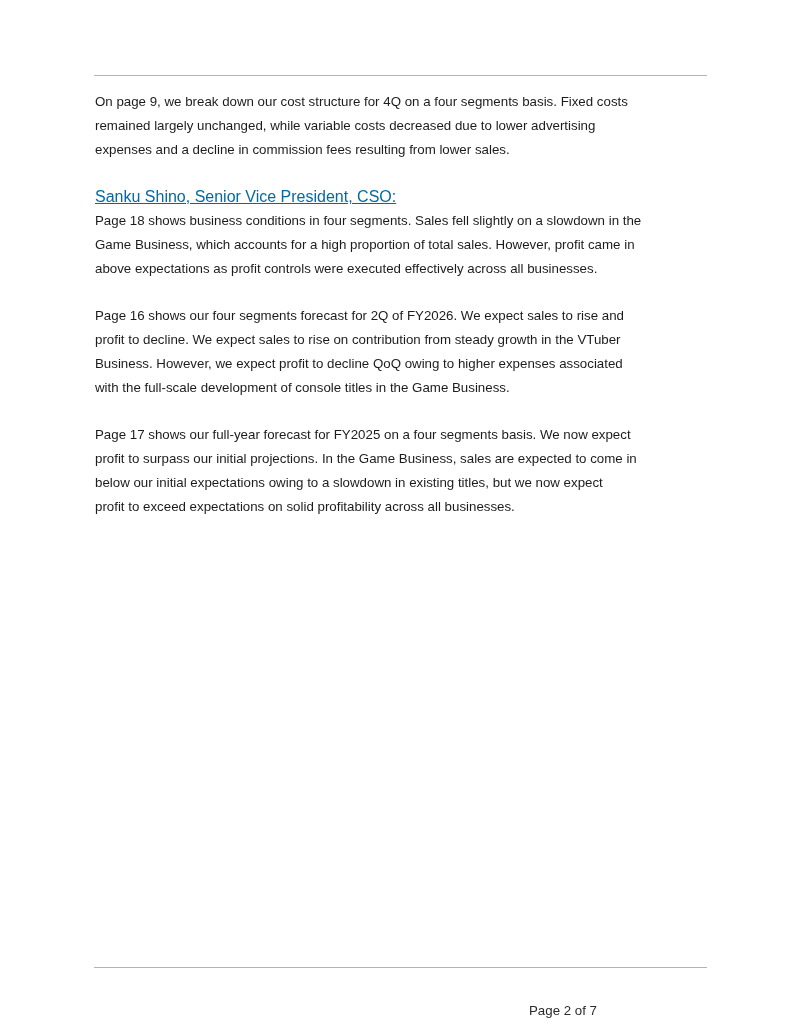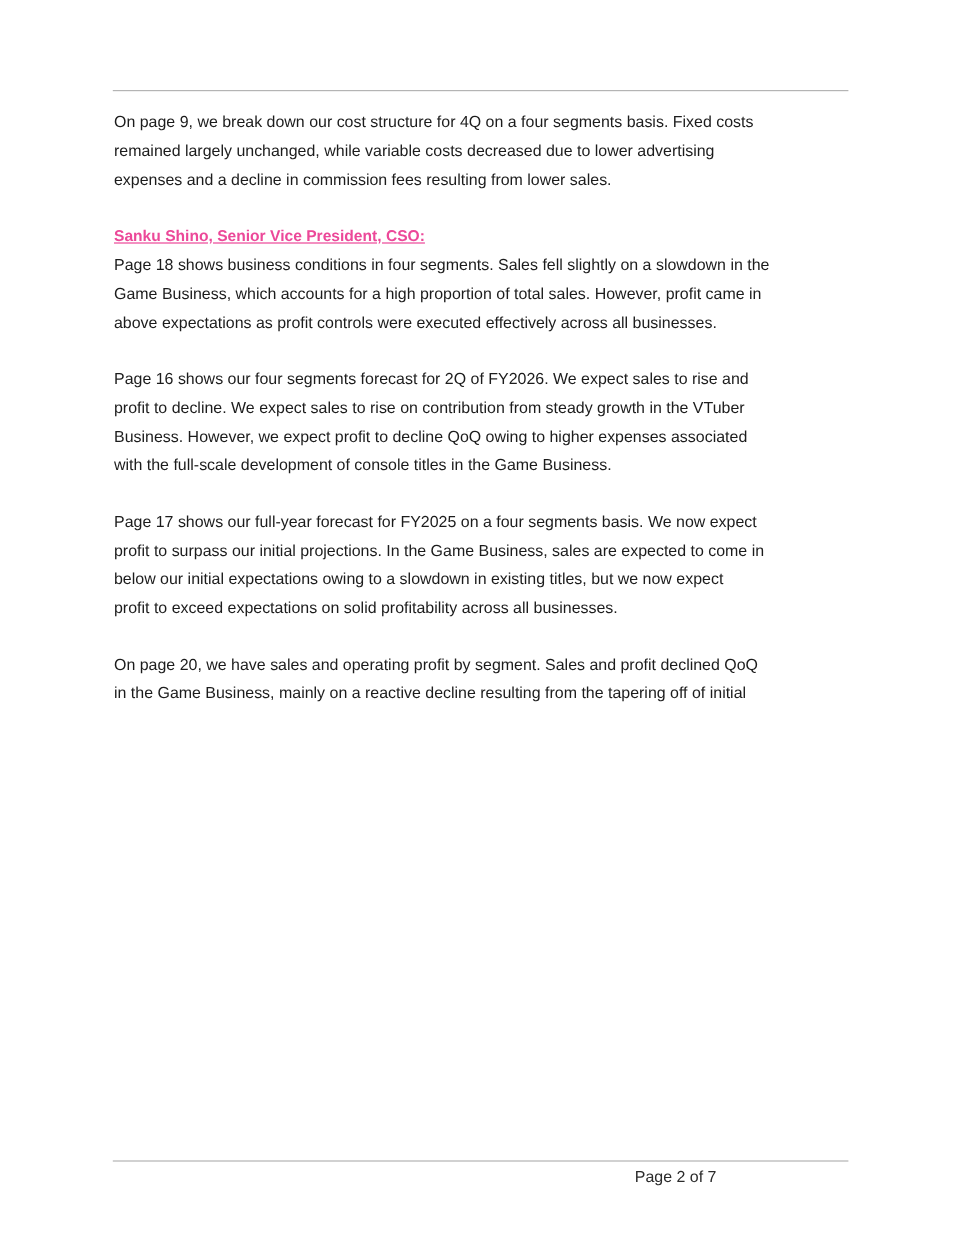--- a/index.html
+++ b/index.html
@@ -36,36 +36,36 @@
     color: #1c1c1c;
     font-size: 13.3px;
     line-height: 23.8px;
   }
   .content p {
     margin: 0 0 23.8px 0;
     white-space: pre;
   }
   .content h3.speaker-heading {
     margin: 0;
-    font-size: 13px;
+    font-size: 16px;
     line-height: 23.8px;
-    font-weight: bold;
-    color: #ec4899;
+    font-weight: normal;
+    color: #0369a1;
     text-decoration: underline;
     white-space: pre;
   }
   .content p.after-heading {
     margin-top: 0;
   }
   .content p.last-paragraph {
     margin-bottom: 0;
   }
   .footer {
     position: absolute;
-    top: 972px;
+    top: 1002px;
     right: 115px;
     font-size: 13.3px;
     line-height: 18px;
     color: #2b2b2b;
     text-align: right;
   }
 </style>
 </head>
 <body>
 
@@ -91,21 +91,19 @@
 profit to decline. We expect sales to rise on contribution from steady growth in the VTuber
 Business. However, we expect profit to decline QoQ owing to higher expenses associated
 with the full-scale development of console titles in the Game Business.</p>
 
     <p>Page 17 shows our full-year forecast for FY2025 on a four segments basis. We now expect
 profit to surpass our initial projections. In the Game Business, sales are expected to come in
 below our initial expectations owing to a slowdown in existing titles, but we now expect
 profit to exceed expectations on solid profitability across all businesses.</p>
 
 
-    <p class="last-paragraph">On page 20, we have sales and operating profit by segment. Sales and profit declined QoQ
-in the Game Business, mainly on a reactive decline resulting from the tapering off of initial</p>
   </main>
 
   <div class="rule bottom-rule"></div>
 
   <div class="footer">Page 2 of 7</div>
 
 </div>
 
 </body></html>

